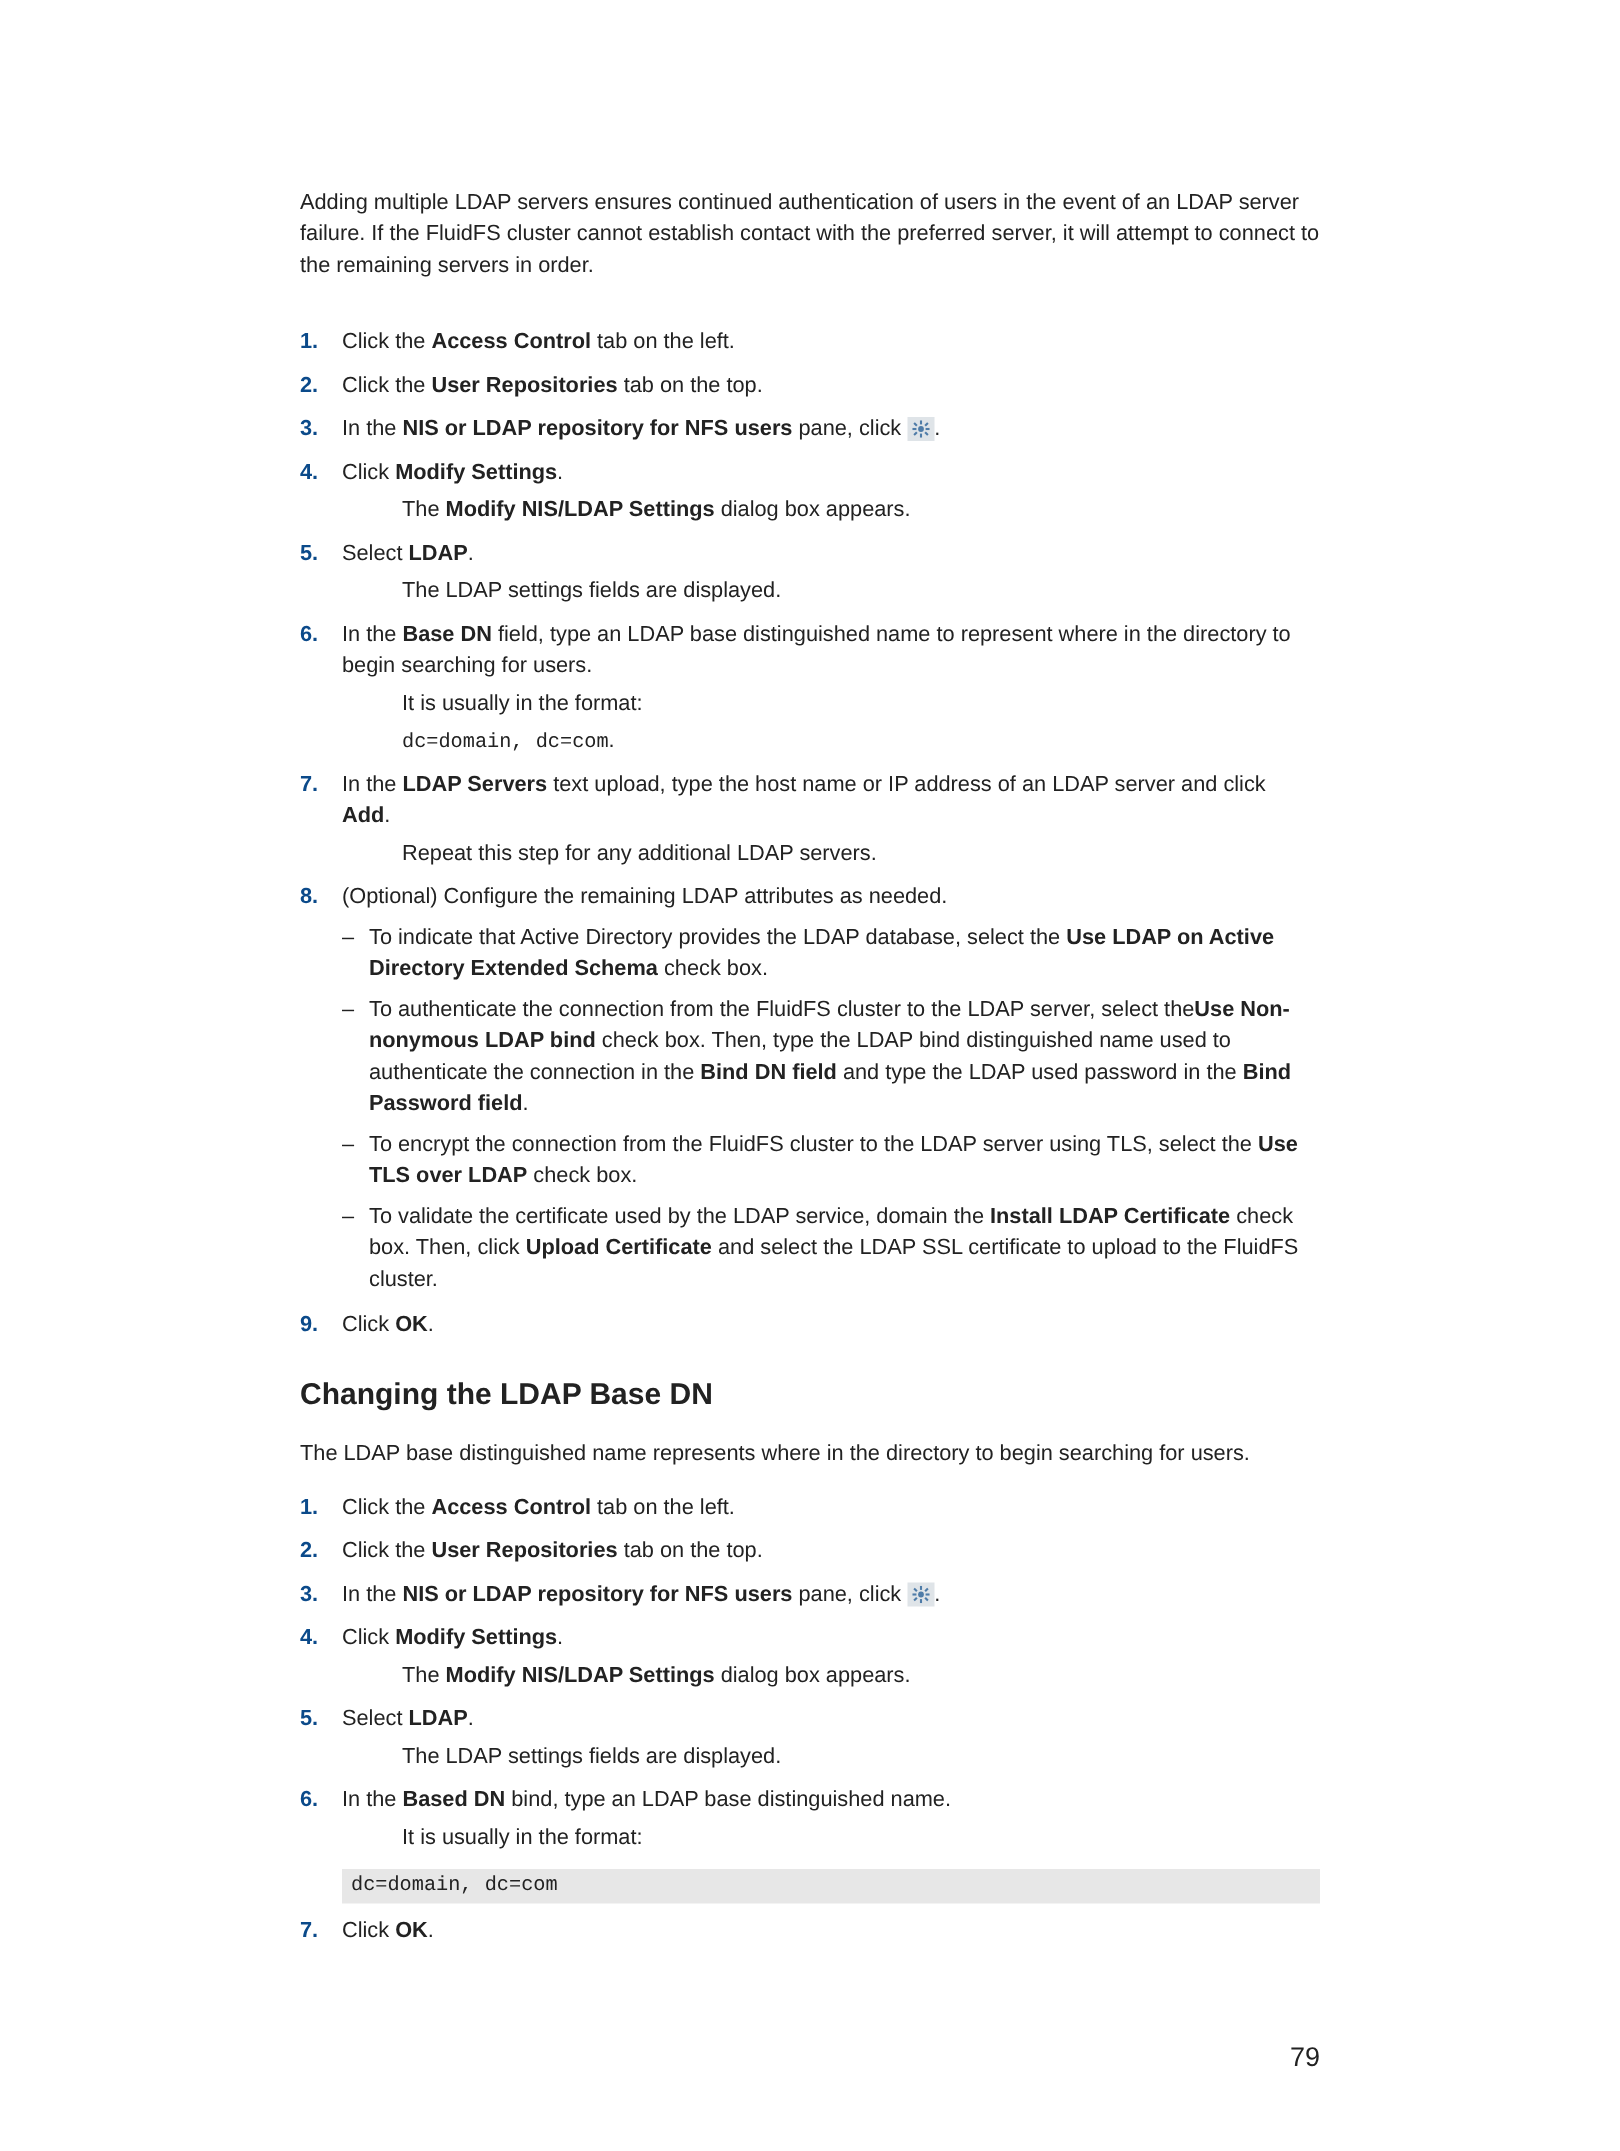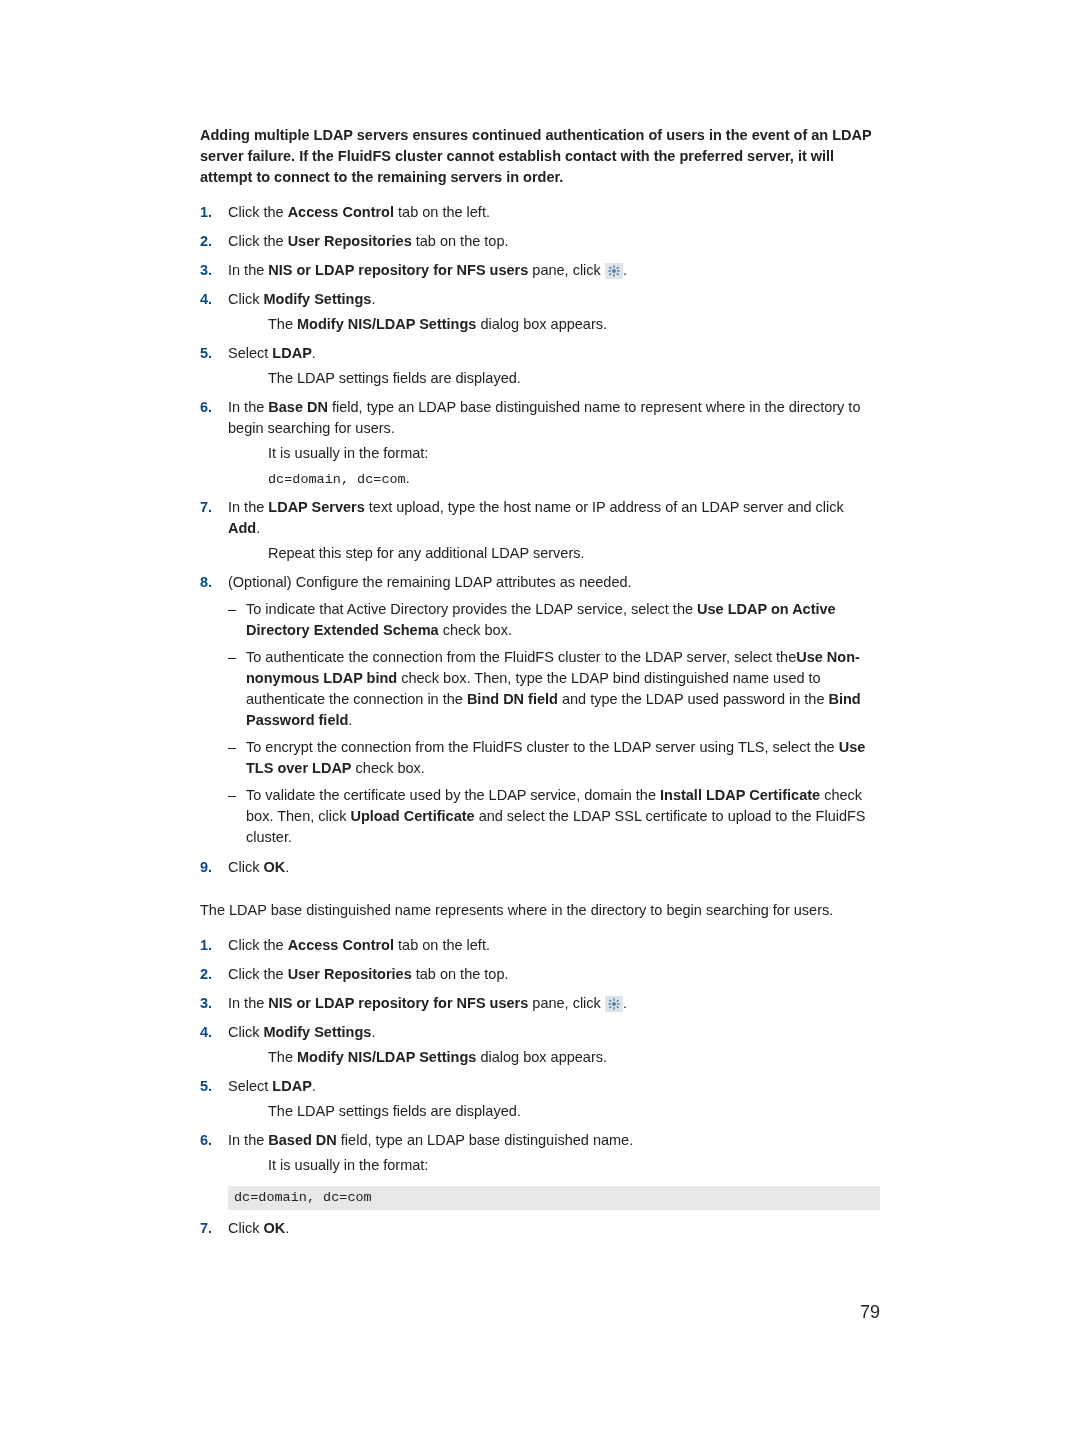--- a/index.html
+++ b/index.html
@@ -11,22 +11,21 @@
     color: #222;
     background: #fff;
   }
   .page {
     width: 820px;
     margin: 0 auto;
     padding: 110px 70px 60px 70px;
     box-sizing: border-box;
   }
   .intro {
-    margin-bottom: 14px;
-    font-weight: bold;
+    margin-bottom: 30px;
   }
   ol.steps {
     list-style: none;
     padding: 0;
     margin: 0 0 22px 0;
   }
   ol.steps > li {
     position: relative;
     padding-left: 28px;
     margin-bottom: 8px;
@@ -180,21 +179,21 @@
         <span class="li-para" style="display:block;">Repeat this step for any additional LDAP servers.</span>
       </span>
     </li>
 
     <li>
       <span class="num">8.</span>
       <span class="li-body">
         <span>(Optional) Configure the remaining LDAP attributes as needed.</span>
         <ul class="bullets">
           <li>
-            <span>To indicate that Active Directory provides the LDAP service, select the </span><b>Use LDAP on Active Directory Extended Schema</b><span> check box.</span>
+            <span>To indicate that Active Directory provides the LDAP database, select the </span><b>Use LDAP on Active Directory Extended Schema</b><span> check box.</span>
           </li>
           <li>
             <span>To authenticate the connection from the FluidFS cluster to the LDAP server, select the</span><b>Use Non-nonymous LDAP bind</b><span> check box. Then, type the LDAP bind distinguished name used to authenticate the connection in the </span><b>Bind DN field</b><span> and type the LDAP used password in the </span><b>Bind Password field</b><span>.</span>
           </li>
           <li>
             <span>To encrypt the connection from the FluidFS cluster to the LDAP server using TLS, select the </span><b>Use TLS over LDAP</b><span> check box.</span>
           </li>
           <li>
             <span>To validate the certificate used by the LDAP service, domain the </span><b>Install LDAP Certificate</b><span> check box. Then, click </span><b>Upload Certificate</b><span> and select the LDAP SSL certificate to upload to the FluidFS cluster.</span>
           </li>
@@ -204,20 +203,21 @@
 
     <li>
       <span class="num">9.</span>
       <span class="li-body">
         <span>Click </span><b>OK</b><span>.</span>
       </span>
     </li>
 
   </ol>
 
+  <h2 class="section">Changing the LDAP Base DN</h2>
 
   <p>The LDAP base distinguished name represents where in the directory to begin searching for users.</p>
 
   <ol class="steps">
 
     <li>
       <span class="num">1.</span>
       <span class="li-body">
         <span>Click the </span><b>Access Control</b><span> tab on the left.</span>
       </span>
@@ -266,21 +266,21 @@
       <span class="num">5.</span>
       <span class="li-body">
         <span>Select </span><b>LDAP</b><span>.</span>
         <span class="li-para" style="display:block;">The LDAP settings fields are displayed.</span>
       </span>
     </li>
 
     <li>
       <span class="num">6.</span>
       <span class="li-body">
-        <span>In the </span><b>Based DN</b><span> field, type an LDAP base distinguished name.</span>
+        <span>In the </span><b>Based DN</b><span> bind, type an LDAP base distinguished name.</span>
         <span class="li-para" style="display:block; margin-bottom:10px;">It is usually in the format:</span>
         <span class="codeblock">dc=domain, dc=com</span>
       </span>
     </li>
 
     <li>
       <span class="num">7.</span>
       <span class="li-body">
         <span>Click </span><b>OK</b><span>.</span>
       </span>

